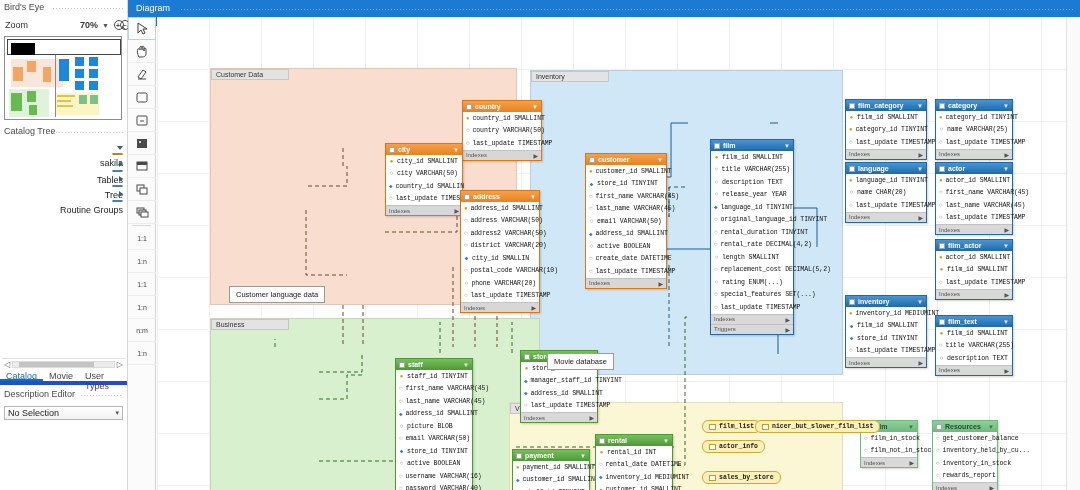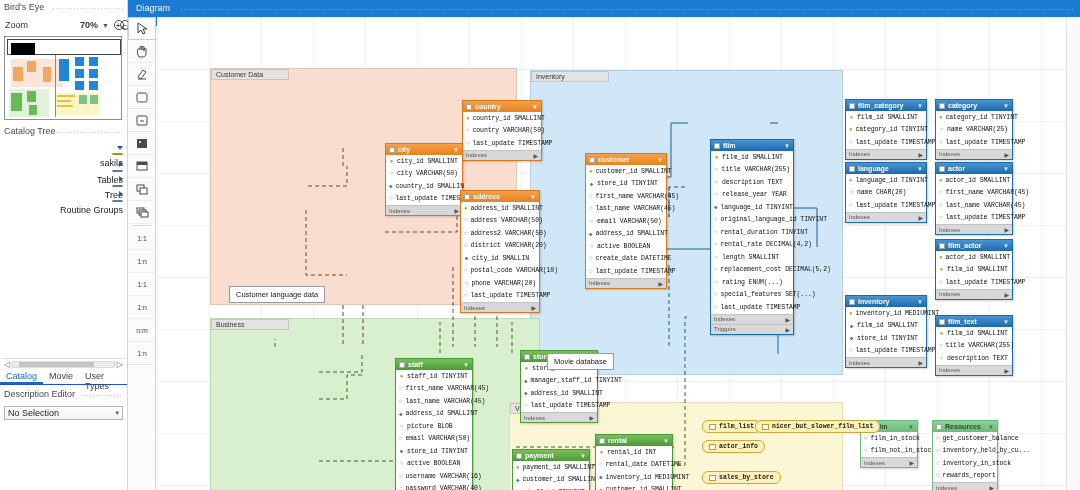--- a/index.html
+++ b/index.html
@@ -39,21 +39,21 @@
   .tri { width:0;height:0; border-left:4px solid #3b5c7a; border-top:3px solid transparent; border-bottom:3px solid transparent; }
   .tri.open { border-left:3px solid transparent; border-right:3px solid transparent; border-top:4px solid #3b5c7a; border-bottom:none; }
   .folder { width:11px; height:9px; background:#e6b84e; border:1px solid #b08a24; border-radius:1px; }
   .tbl-ico { width:11px; height:9px; background:linear-gradient(#9fc7e8,#6ba3d6); border:1px solid #4a7fae; border-radius:1px; }
 
   .hscroll { margin:0 2px; height:11px; border-top:1px solid #e0e0e0; display:flex; align-items:center; gap:2px; padding:0 2px; }
   .hscroll .arw { font-size:8px; color:#666; }
   .hscroll .trough { flex:1; height:7px; background:#ececec; border:1px solid #dcdcdc; position:relative; }
   .hscroll .thumb { position:absolute; left:6%; width:74%; top:0; bottom:0; background:#c4c4c4; }
 
-  .tabs-row { display:flex; height:16px; border-bottom:1px solid #1d4ed8; font-size:9px; }
+  .tabs-row { display:flex; height:16px; border-bottom:4px solid #1d4ed8; font-size:9px; }
   .tab { padding:2px 6px 0 6px; color:#444; }
   .tab.active { color:#1a6bb5; border-bottom:2px solid #1a6bb5; }
 
   .select-box { margin:3px 4px; height:14px; border:1px solid #b5b5b5; background:linear-gradient(#fff,#f2f2f2);
     font-size:9px; padding:1px 3px; display:flex; align-items:center; justify-content:space-between; color:#222; }
   .select-box .cv { font-size:7px; color:#555; }
 
   
   #toolbar { position:absolute; left:128px; top:17px; width:28px; height:473px; background:#fbfbfb; border-right:1px solid #d2d2d2; }
   .tool { width:28px; height:23px; display:flex; align-items:center; justify-content:center; border-bottom:1px solid #ececec; position:relative; }

